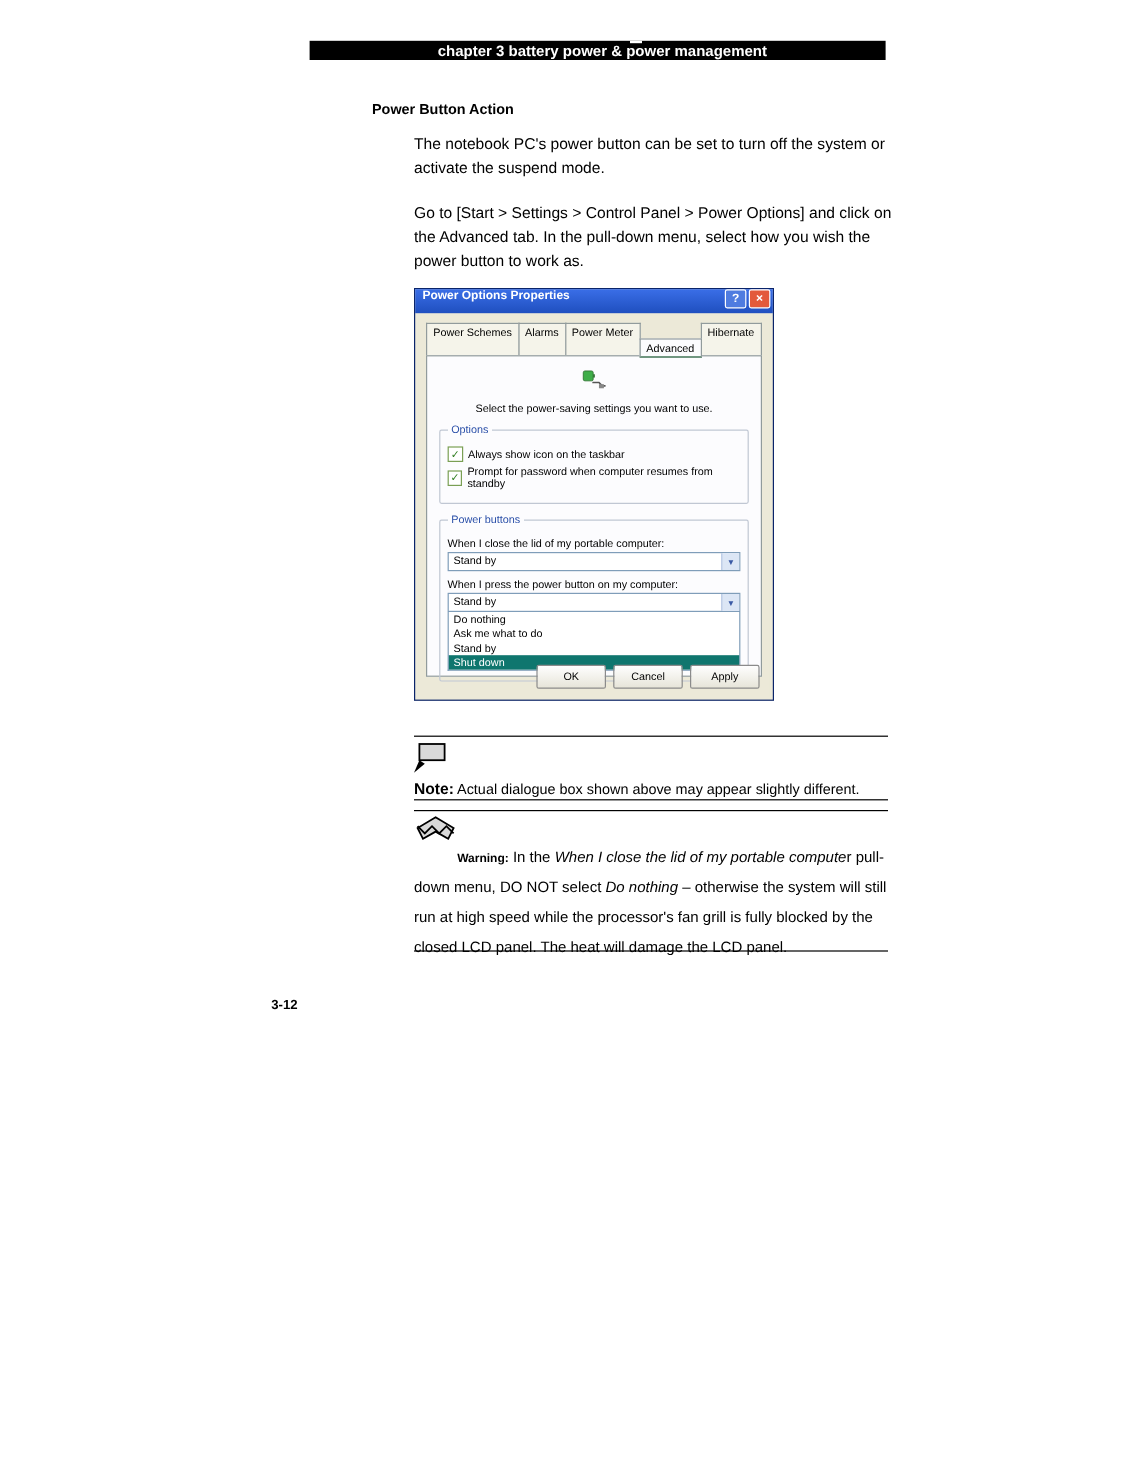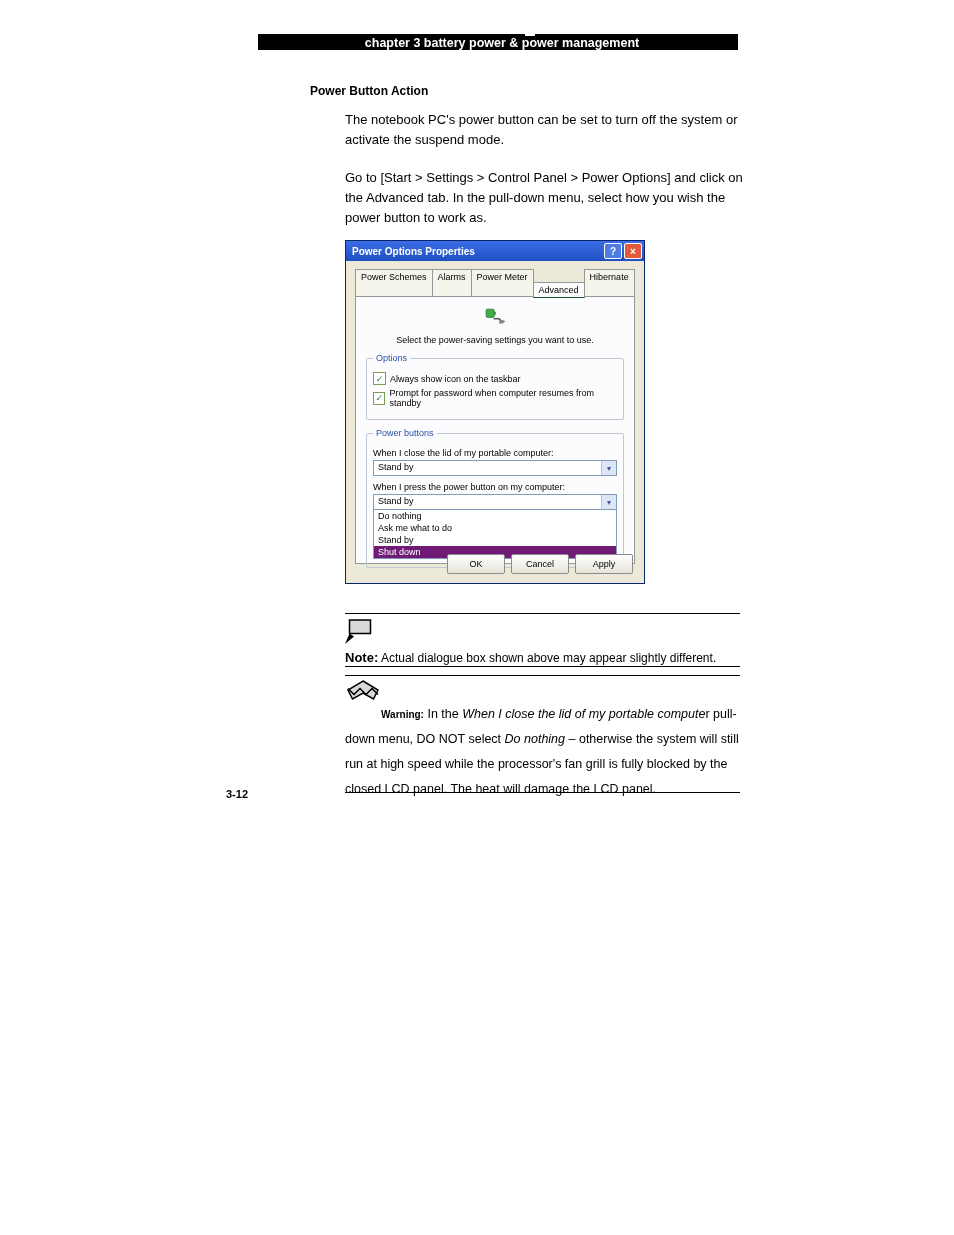--- a/index.html
+++ b/index.html
@@ -66,21 +66,21 @@
     width: 300px;
     height: 344px;
     font-family: Tahoma, Arial, sans-serif;
     background: #ece9d8;
     border: 1px solid #0a246a;
     box-sizing: border-box;
   }
   .dlg .titlebar {
     height: 20px;
     background: linear-gradient(#3a6ee7,#1f4fbf);
-    display: flex; align-items: center;
+    display: flex; align-items: flex-start;
     padding: 0 2px 0 6px;
   }
   .dlg .titlebar .t {
     color: #fff; font-weight: bold; font-size: 10px;
     flex: 1;
   }
   .win-btn {
     width: 16px; height: 14px;
     margin-left: 2px;
     border: 1px solid #fff;
@@ -166,21 +166,21 @@
     display: flex; align-items: center; justify-content: center;
     color: #3b5aa5; font-size: 8px;
     border-left: 1px solid #b7c8e3;
   }
   .dd-list {
     border: 1px solid #7f9db9; border-top: none;
     background: #fff;
     font-size: 9px;
   }
   .dd-list .opt { padding: 1px 4px; }
-  .dd-list .opt.hl { background: #701a75; color: #fff; }
+  .dd-list .opt.hl { background: #0f766e; color: #fff; }
 
   
   .btn-row {
     position: absolute;
     right: 8px; bottom: 6px;
     display: flex; gap: 6px;
   }
   .xp-btn {
     width: 56px; height: 18px;
     border: 1px solid #8b8b8b;
@@ -220,21 +220,21 @@
     width: 395px;
     font-size: 12.5px;
     line-height: 2.0;
   }
   .warn-block b { font-size: 10px; margin-left: 36px; }
   .warn-block i { font-style: italic; }
 
   
   .pgnum {
     position: absolute;
-    left: 226px; top: 788px;
+    left: 226px; top: 832px;
     font-size: 11px; font-weight: bold;
   }
 </style>
 </head>
 <body>
 
 <div class="page">
 
   <div class="hdr-bar">
     <span class="sq"></span>

